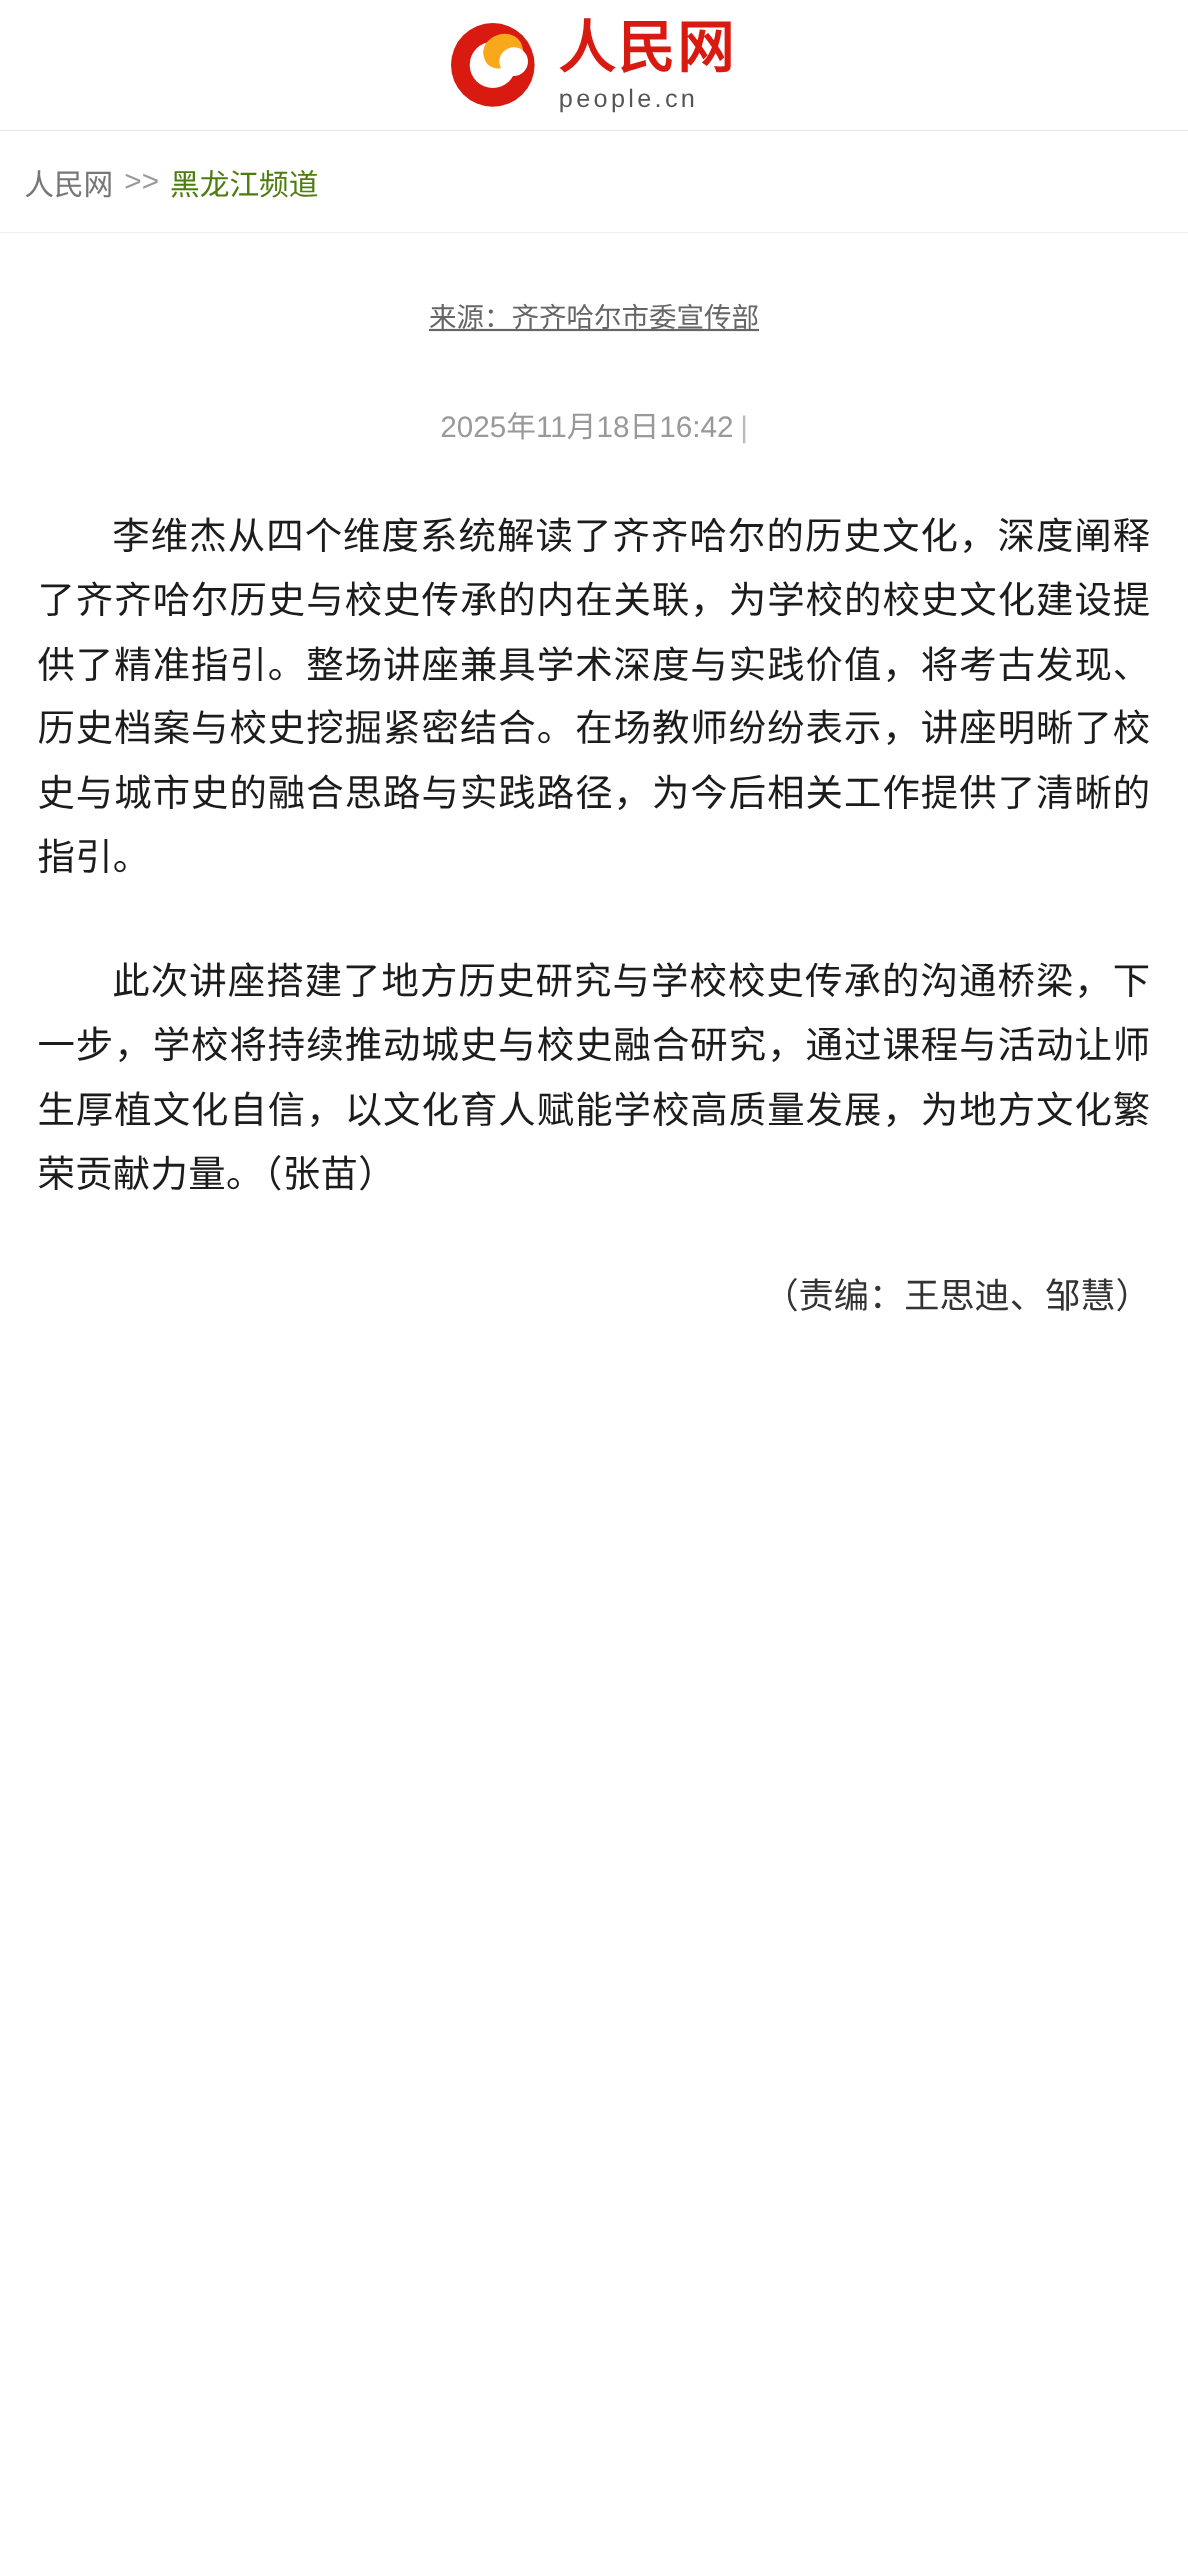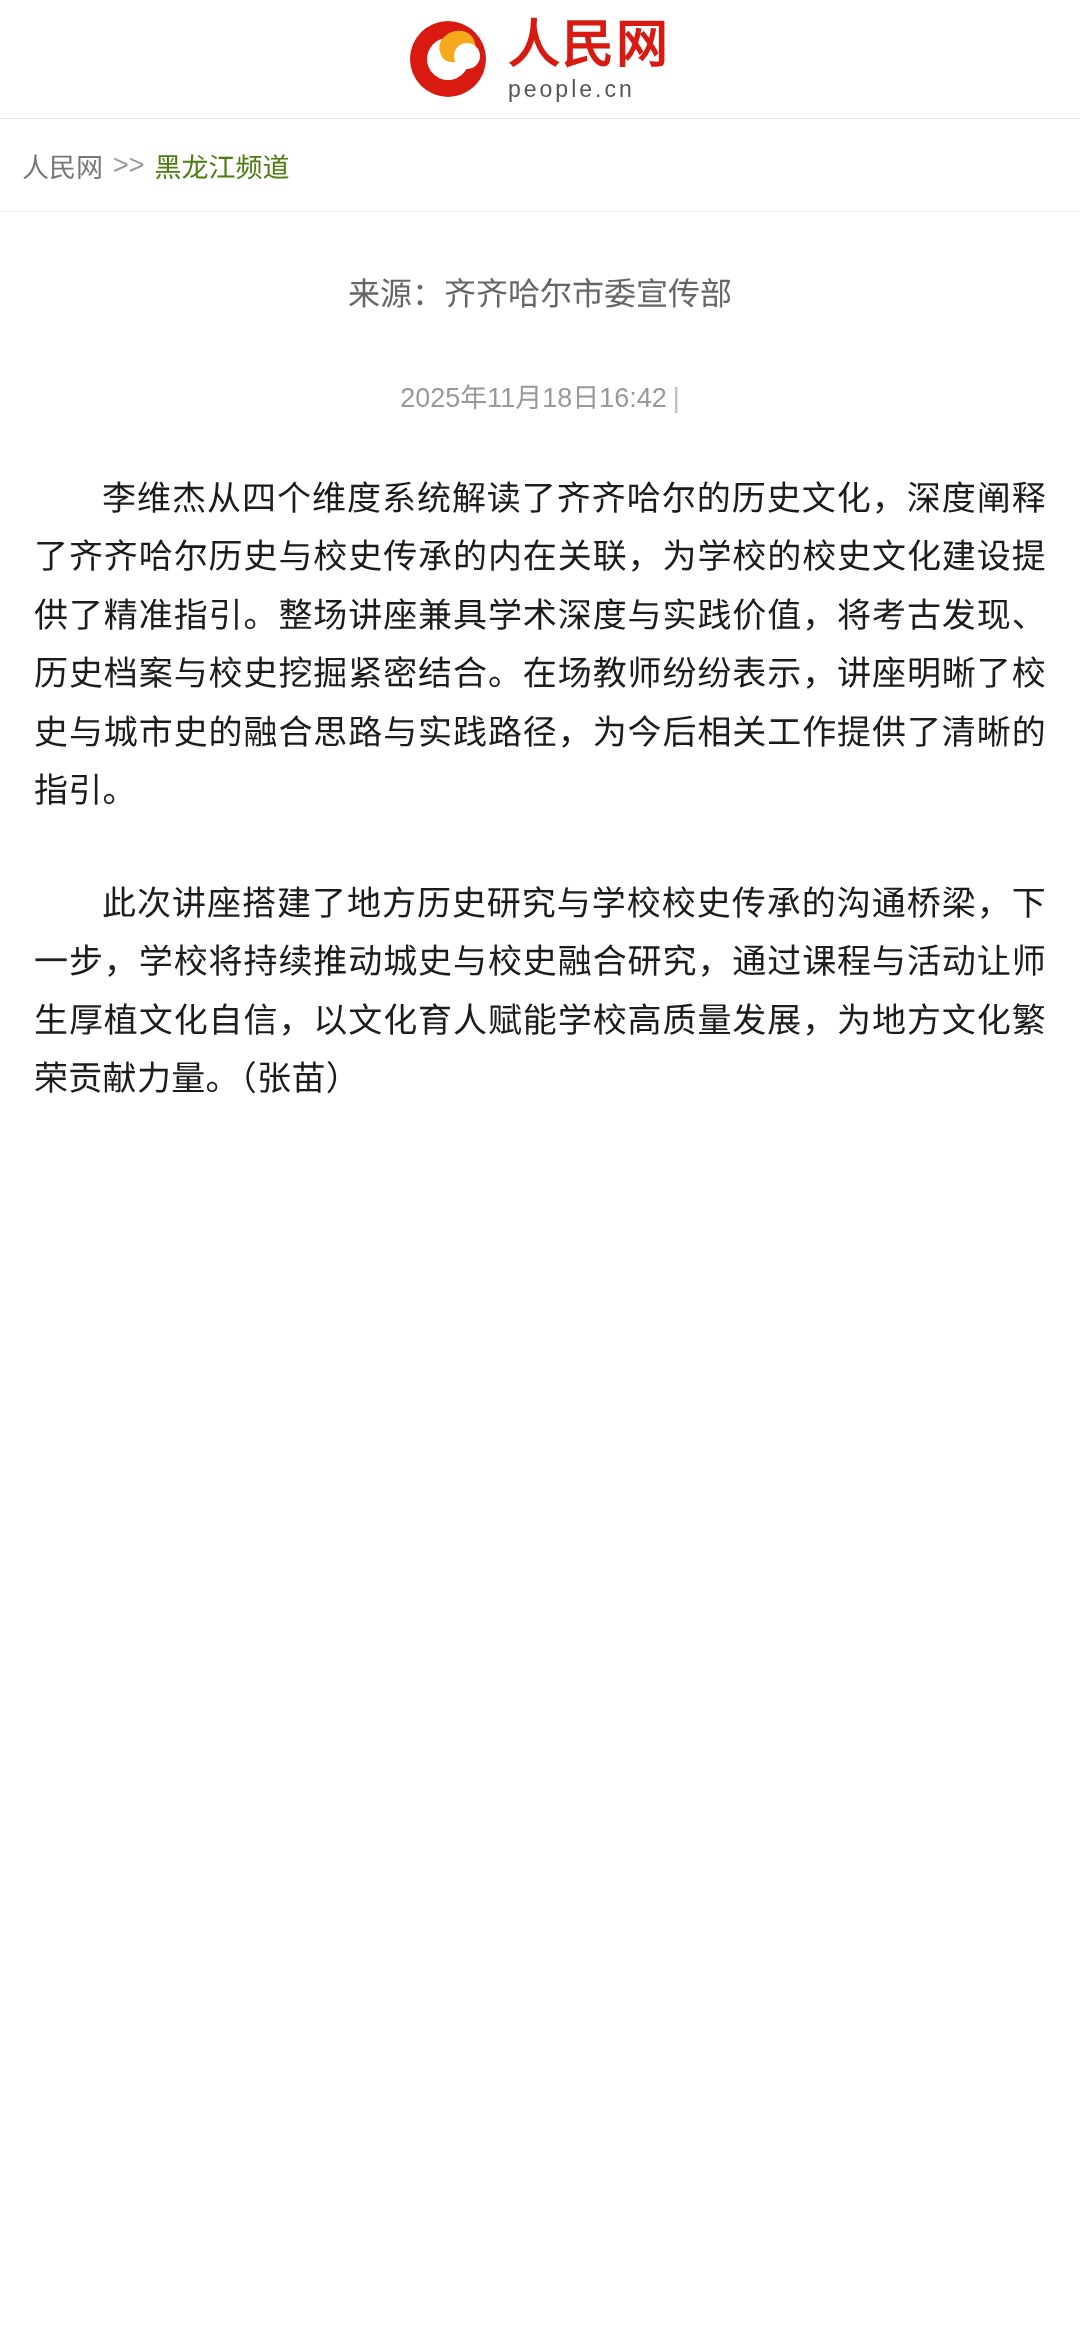--- a/index.html
+++ b/index.html
@@ -120,22 +120,23 @@
     padding: 54px 4px 0 4px;
     font-size: 46px;
     line-height: 1.35;
     font-weight: bold;
     color: #1a1a1a;
     letter-spacing: 0.5px;
   }
   .article-source {
     margin-top: 56px;
     text-align: center;
-    font-size: 32px;
+    font-size: 25px;
     color: #666666;
+    text-decoration: underline;
   }
   .article-time {
     margin-top: 62px;
     text-align: center;
     font-size: 27px;
     color: #999999;
   }
   .article-time .bar {
     margin-left: 6px;
     color: #bbbbbb;
@@ -192,14 +193,15 @@
 
   <div class="article-time">
     <span>2025年11月18日16:42</span><span class="bar">|</span>
   </div>
 
   <div class="article-body">
     <p>李维杰从四个维度系统解读了齐齐哈尔的历史文化，深度阐释了齐齐哈尔历史与校史传承的内在关联，为学校的校史文化建设提供了精准指引。整场讲座兼具学术深度与实践价值，将考古发现、历史档案与校史挖掘紧密结合。在场教师纷纷表示，讲座明晰了校史与城市史的融合思路与实践路径，为今后相关工作提供了清晰的指引。</p>
     <p>此次讲座搭建了地方历史研究与学校校史传承的沟通桥梁，下一步，学校将持续推动城史与校史融合研究，通过课程与活动让师生厚植文化自信，以文化育人赋能学校高质量发展，为地方文化繁荣贡献力量。（张苗）</p>
   </div>
 
+  <div class="article-editor">（责编：王思迪、邹慧）</div>
 
 </div>
 
 </body></html>

